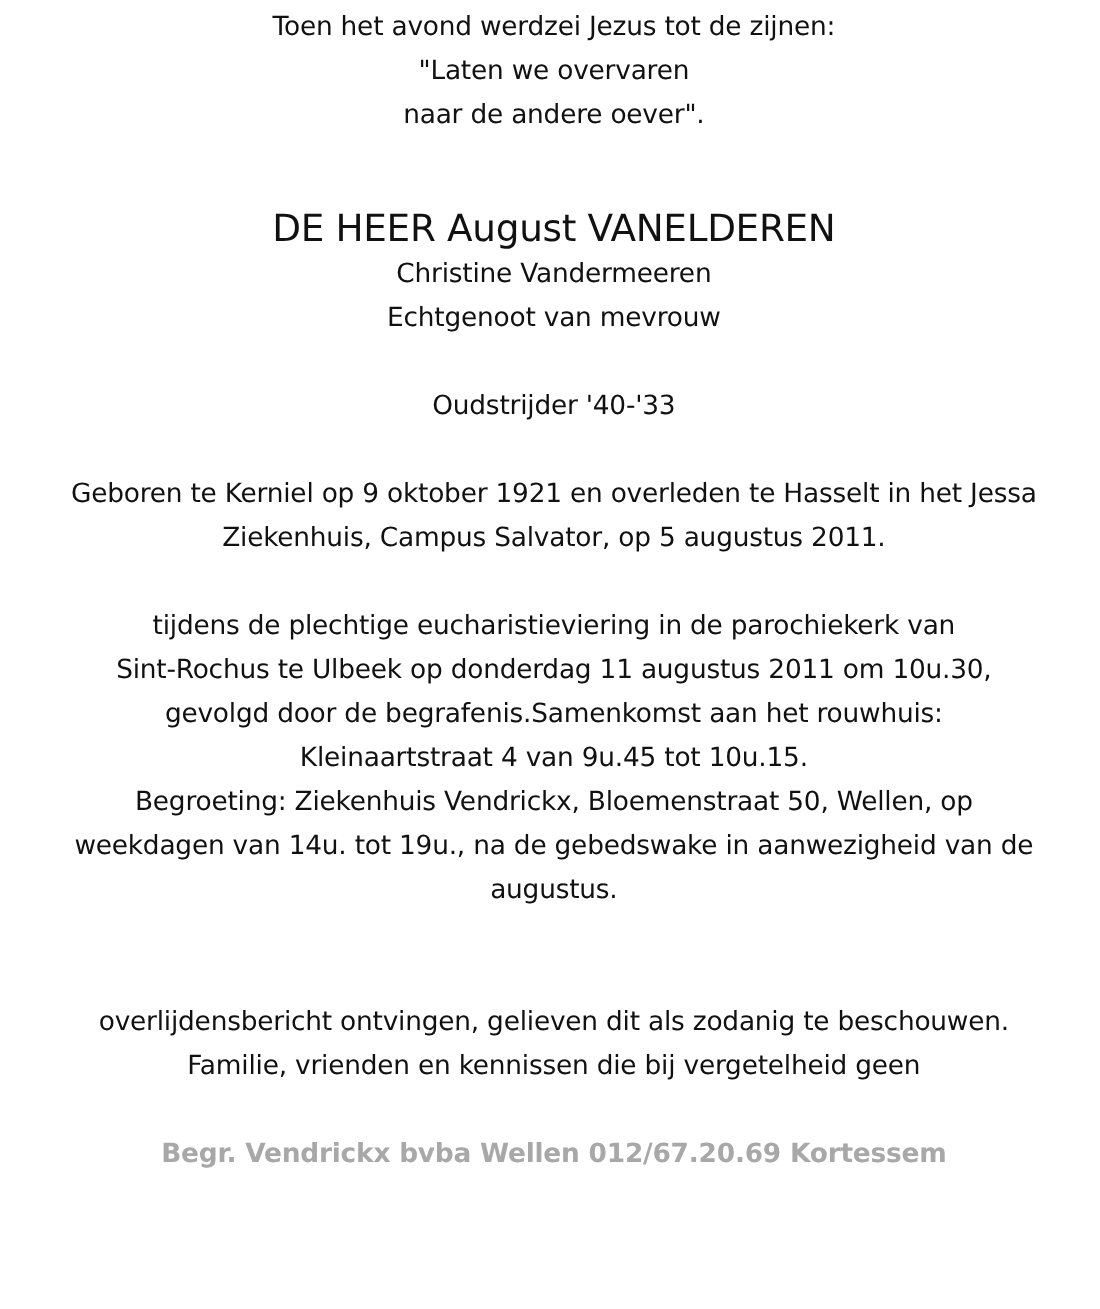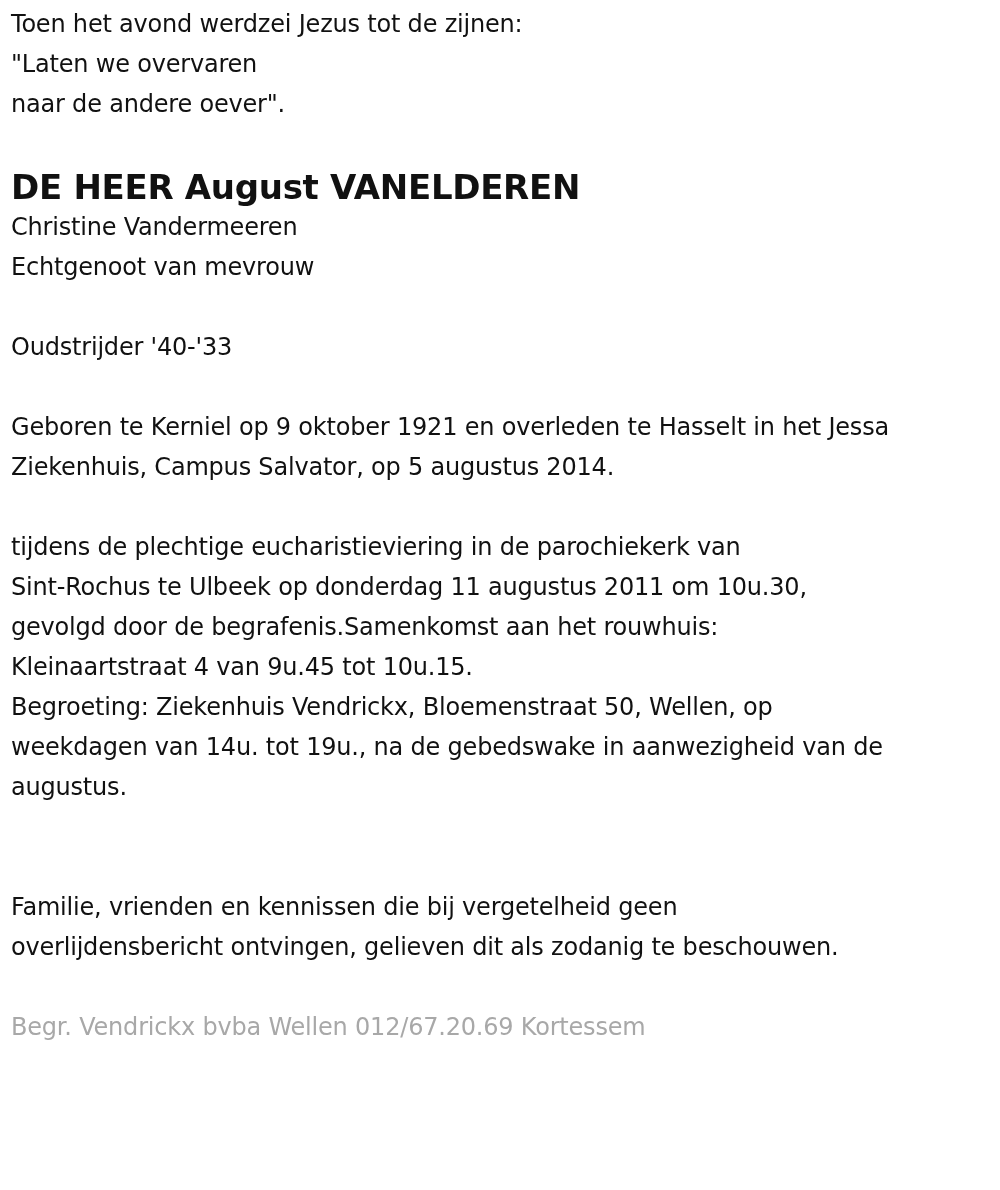--- a/index.html
+++ b/index.html
@@ -13,40 +13,42 @@
     overflow: hidden;
     position: relative;
     font-family: "DejaVu Sans", "Liberation Sans", sans-serif;
     color: #111111;
   }
   .page {
     position: absolute;
     left: 11px;
     top: 4px;
     width: 985px;
+    text-align: center;
   }
   .line {
     font-size: 24px;
     line-height: 40px;
     height: 40px;
     white-space: nowrap;
     letter-spacing: -0.2px;
   }
   .title {
     font-size: 34px;
-    font-weight: bold;
+    font-weight: normal;
     line-height: 40px;
     height: 40px;
-    margin-top: 43px;
+    margin-top: 64px;
     white-space: nowrap;
     letter-spacing: -0.3px;
   }
   .gap { height: 40px; }
   .footer {
     color: #a8a8a8;
+    font-weight: bold;
   }
 </style>
 </head>
 <body>
 
 <div class="page">
 
   <div>
     <div class="line">Toen het avond werdzei Jezus tot de zijnen:</div>
     <div class="line">"Laten we overvaren</div>
@@ -61,42 +63,42 @@
   </div>
 
   <div class="gap"></div>
 
   <div class="line">Oudstrijder '40-'33</div>
 
   <div class="gap"></div>
 
   <div>
     <div class="line">Geboren te Kerniel op 9 oktober 1921 en overleden te Hasselt in het Jessa</div>
-    <div class="line">Ziekenhuis, Campus Salvator, op 5 augustus 2014.</div>
+    <div class="line">Ziekenhuis, Campus Salvator, op 5 augustus 2011.</div>
   </div>
 
   <div class="gap"></div>
 
   <div>
     <div class="line">tijdens de plechtige eucharistieviering in de parochiekerk van</div>
     <div class="line">Sint-Rochus te Ulbeek op donderdag 11 augustus 2011 om 10u.30,</div>
     <div class="line">gevolgd door de begrafenis.Samenkomst aan het rouwhuis:</div>
     <div class="line">Kleinaartstraat 4 van 9u.45 tot 10u.15.</div>
     <div class="line">Begroeting: Ziekenhuis Vendrickx, Bloemenstraat 50, Wellen, op</div>
     <div class="line">weekdagen van 14u. tot 19u., na de gebedswake in aanwezigheid van de</div>
     <div class="line">augustus.</div>
   </div>
 
   <div class="gap"></div>
 
 
   <div class="gap"></div>
 
   <div>
+    <div class="line">overlijdensbericht ontvingen, gelieven dit als zodanig te beschouwen.</div>
     <div class="line">Familie, vrienden en kennissen die bij vergetelheid geen</div>
-    <div class="line">overlijdensbericht ontvingen, gelieven dit als zodanig te beschouwen.</div>
   </div>
 
   <div class="gap"></div>
 
   <div class="line footer">Begr. Vendrickx bvba Wellen 012/67.20.69 Kortessem</div>
 
 </div>
 
 </body></html>

